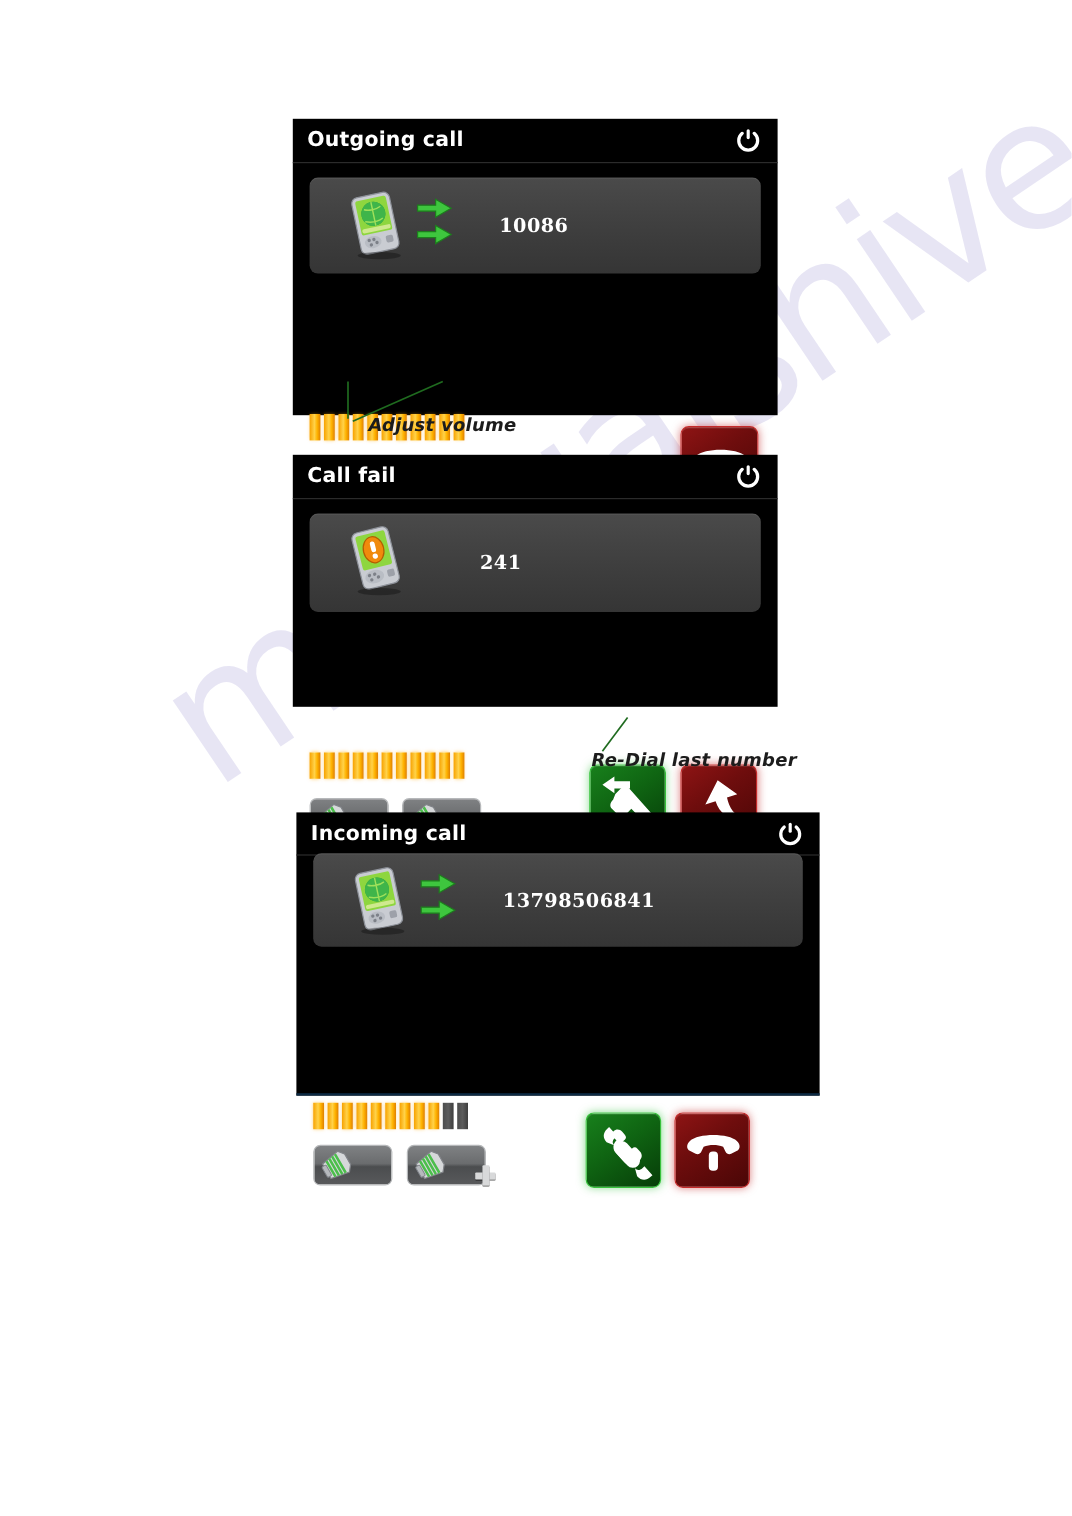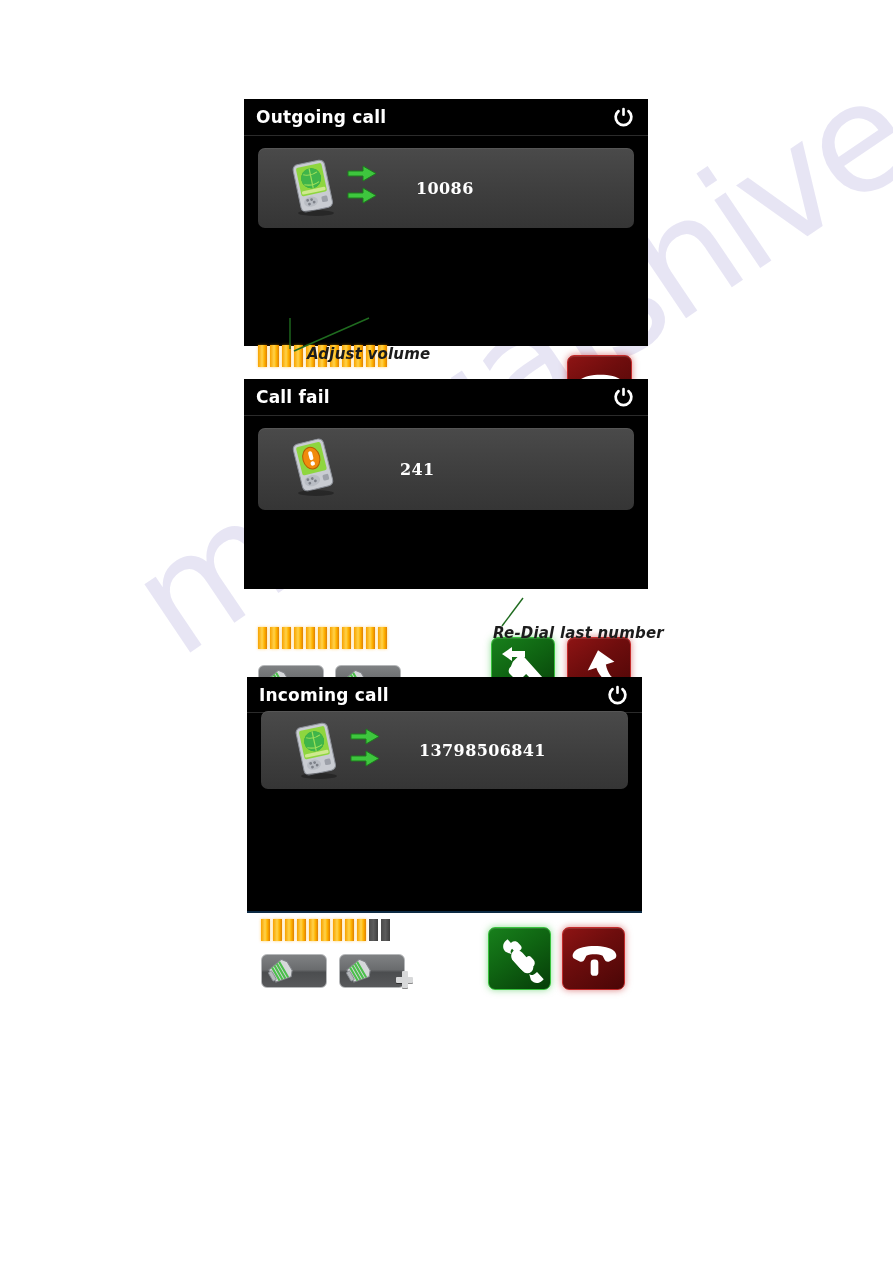--- a/index.html
+++ b/index.html
@@ -22,21 +22,21 @@
     white-space:nowrap;
   }
 
   
   .panel{
     position:absolute;background:#000;z-index:3;
     box-sizing:border-box;
   }
   .panel.p1{left:244px;top:99px;width:404px;height:247px;}
   .panel.p2{left:244px;top:379px;width:404px;height:210px;}
-  .panel.p3{left:247px;top:677px;width:395px;height:236px;border-bottom:2px solid #0c2a44;}
+  .panel.p3{left:247px;top:677px;width:436px;height:236px;border-bottom:2px solid #0c2a44;}
 
   .titlebar{
     position:relative;height:37px;width:100%;
     border-bottom:1px solid #2b2b2b;box-sizing:border-box;text-align:right;
   }
   .p3 .titlebar{height:36px;}
   .title-text{
     position:absolute;left:12px;top:50%;transform:translateY(-50%);
     color:#ffffff;font-size:17px;font-weight:bold;letter-spacing:.2px;
     font-family:"DejaVu Sans",sans-serif;

